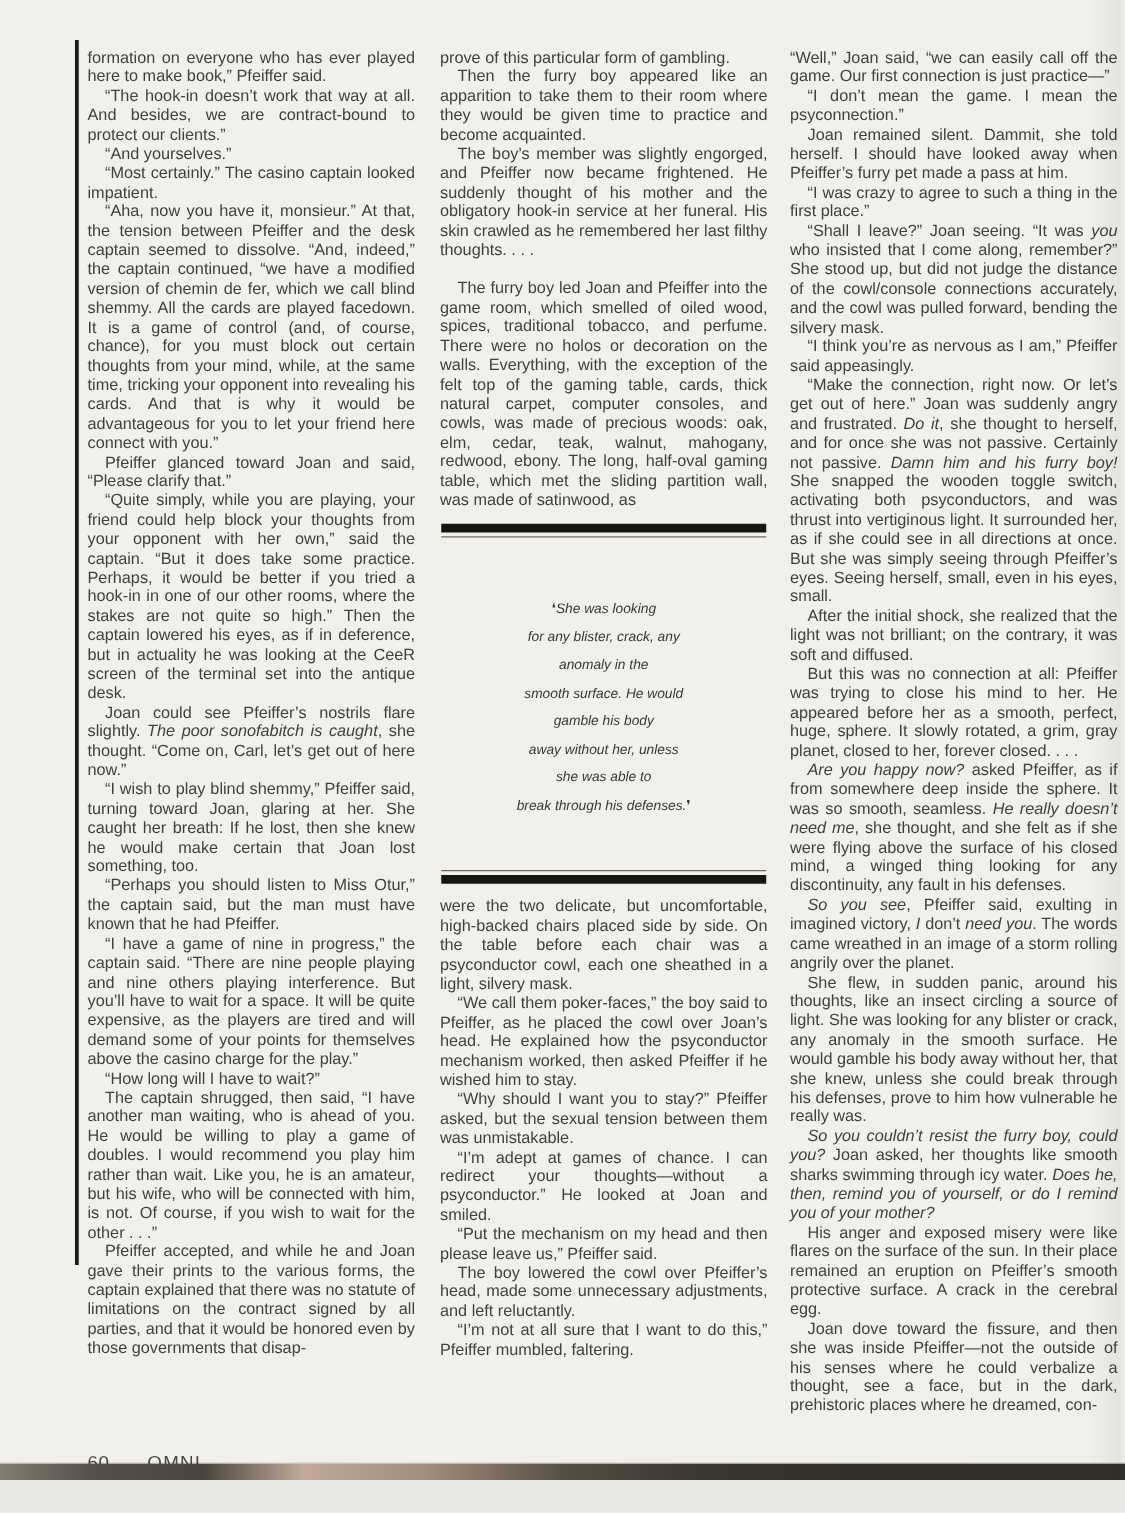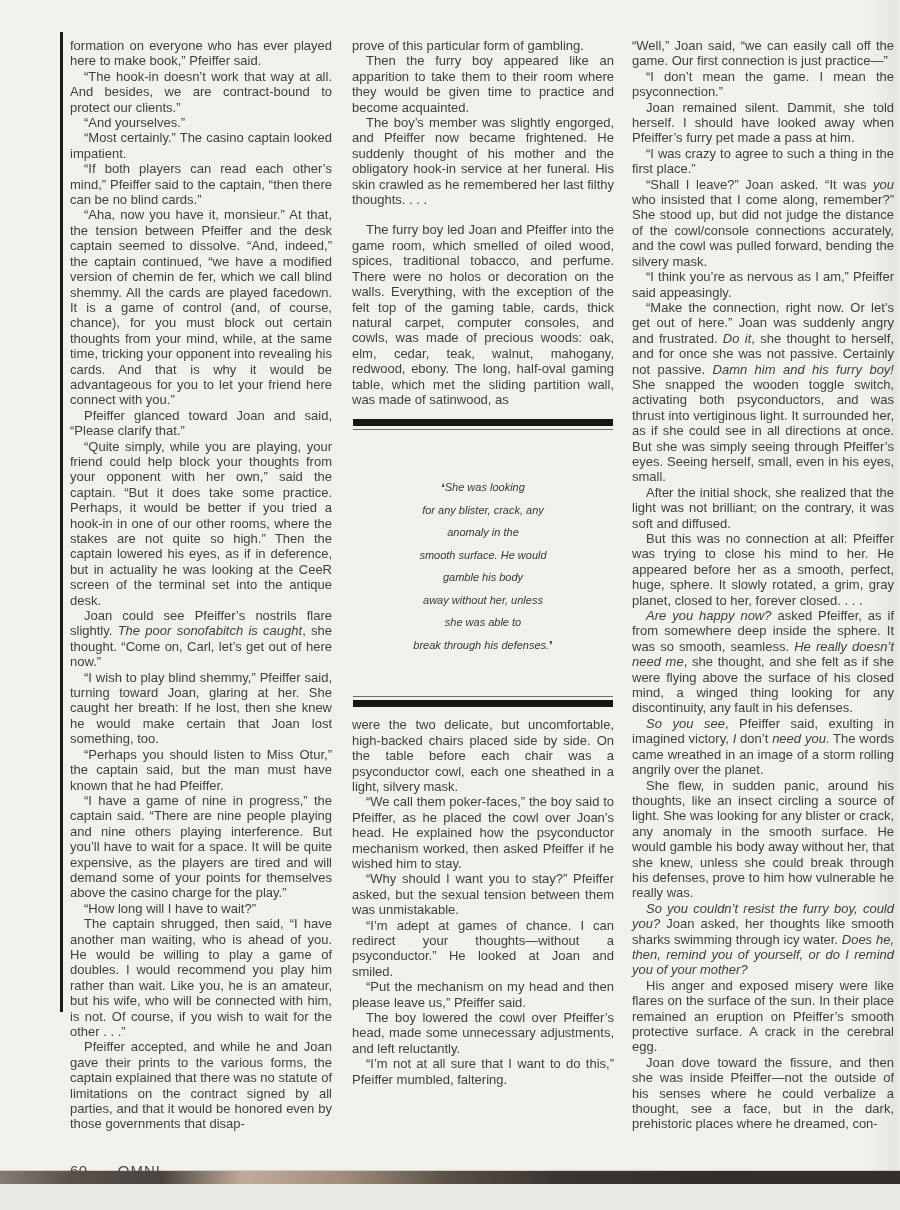--- a/index.html
+++ b/index.html
@@ -73,21 +73,20 @@
 
 <div class="page">
 
   <div class="gutter-line"></div>
 
   <div class="col col1">
       <p class="para no-indent"><span>formation on everyone who has ever played here to make book,” Pfeiffer said.</span></p>
       <p class="para"><span>“The hook-in doesn’t work that way at all. And besides, we are contract-bound to protect our clients.”</span></p>
       <p class="para"><span>“And yourselves.”</span></p>
       <p class="para"><span>“Most certainly.” The casino captain looked impatient.</span></p>
-      <p class="para"><span>“If both players can read each other’s mind,” Pfeiffer said to the captain, “then there can be no blind cards.”</span></p>
       <p class="para"><span>“Aha, now you have it, monsieur.” At that, the tension between Pfeiffer and the desk captain seemed to dissolve. “And, indeed,” the captain continued, “we have a modified version of chemin de fer, which we call blind shemmy. All the cards are played facedown. It is a game of control (and, of course, chance), for you must block out certain thoughts from your mind, while, at the same time, tricking your opponent into revealing his cards. And that is why it would be advantageous for you to let your friend here connect with you.”</span></p>
       <p class="para"><span>Pfeiffer glanced toward Joan and said, “Please clarify that.”</span></p>
       <p class="para"><span>“Quite simply, while you are playing, your friend could help block your thoughts from your opponent with her own,” said the captain. “But it does take some practice. Perhaps, it would be better if you tried a hook-in in one of our other rooms, where the stakes are not quite so high.” Then the captain lowered his eyes, as if in deference, but in actuality he was looking at the CeeR screen of the terminal set into the antique desk.</span></p>
       <p class="para"><span>Joan could see Pfeiffer’s nostrils flare slightly. </span><span class="it">The poor sonofabitch is caught</span><span>, she thought. “Come on, Carl, let’s get out of here now.”</span></p>
       <p class="para"><span>“I wish to play blind shemmy,” Pfeiffer said, turning toward Joan, glaring at her. She caught her breath: If he lost, then she knew he would make certain that Joan lost something, too.</span></p>
       <p class="para"><span>“Perhaps you should listen to Miss Otur,” the captain said, but the man must have known that he had Pfeiffer.</span></p>
       <p class="para"><span>“I have a game of nine in progress,” the captain said. “There are nine people playing and nine others playing interference. But you’ll have to wait for a space. It will be quite expensive, as the players are tired and will demand some of your points for themselves above the casino charge for the play.”</span></p>
       <p class="para"><span>“How long will I have to wait?”</span></p>
       <p class="para"><span>The captain shrugged, then said, “I have another man waiting, who is ahead of you. He would be willing to play a game of doubles. I would recommend you play him rather than wait. Like you, he is an amateur, but his wife, who will be connected with him, is not. Of course, if you wish to wait for the other . . .”</span></p>
       <p class="para"><span>Pfeiffer accepted, and while he and Joan gave their prints to the various forms, the captain explained that there was no statute of limitations on the contract signed by all parties, and that it would be honored even by those governments that disap-</span></p>
@@ -127,21 +126,21 @@
         <p class="para"><span>The boy lowered the cowl over Pfeiffer’s head, made some unnecessary adjustments, and left reluctantly.</span></p>
         <p class="para"><span>“I’m not at all sure that I want to do this,” Pfeiffer mumbled, faltering.</span></p>
       </div>
   </div>
 
   <div class="col col3">
       <p class="para no-indent"><span>“Well,” Joan said, “we can easily call off the game. Our first connection is just practice—”</span></p>
       <p class="para"><span>“I don’t mean the game. I mean the psyconnection.”</span></p>
       <p class="para"><span>Joan remained silent. Dammit, she told herself. I should have looked away when Pfeiffer’s furry pet made a pass at him.</span></p>
       <p class="para"><span>“I was crazy to agree to such a thing in the first place.”</span></p>
-      <p class="para"><span>“Shall I leave?” Joan asked. “It was </span><span class="it">you</span><span> who insisted that I come along, remember?” She stood up, but did not judge the distance of the cowl/console connections accurately, and the cowl was pulled forward, bending the silvery mask.</span></p>
+      <p class="para"><span>“Shall I leave?” Joan seeing. “It was </span><span class="it">you</span><span> who insisted that I come along, remember?” She stood up, but did not judge the distance of the cowl/console connections accurately, and the cowl was pulled forward, bending the silvery mask.</span></p>
       <p class="para"><span>“I think you’re as nervous as I am,” Pfeiffer said appeasingly.</span></p>
       <p class="para"><span>“Make the connection, right now. Or let’s get out of here.” Joan was suddenly angry and frustrated. </span><span class="it">Do it</span><span>, she thought to herself, and for once she was not passive. Certainly not passive. </span><span class="it">Damn him and his furry boy!</span><span> She snapped the wooden toggle switch, activating both psyconductors, and was thrust into vertiginous light. It surrounded her, as if she could see in all directions at once. But she was simply seeing through Pfeiffer’s eyes. Seeing herself, small, even in his eyes, small.</span></p>
       <p class="para"><span>After the initial shock, she realized that the light was not brilliant; on the contrary, it was soft and diffused.</span></p>
       <p class="para"><span>But this was no connection at all: Pfeiffer was trying to close his mind to her. He appeared before her as a smooth, perfect, huge, sphere. It slowly rotated, a grim, gray planet, closed to her, forever closed. . . .</span></p>
       <p class="para"><span class="it">Are you happy now?</span><span> asked Pfeiffer, as if from somewhere deep inside the sphere. It was so smooth, seamless. </span><span class="it">He really doesn’t need me</span><span>, she thought, and she felt as if she were flying above the surface of his closed mind, a winged thing looking for any discontinuity, any fault in his defenses.</span></p>
       <p class="para"><span class="it">So you see</span><span>, Pfeiffer said, exulting in imagined victory, </span><span class="it">I</span><span> don’t </span><span class="it">need you</span><span>. The words came wreathed in an image of a storm rolling angrily over the planet.</span></p>
       <p class="para"><span>She flew, in sudden panic, around his thoughts, like an insect circling a source of light. She was looking for any blister or crack, any anomaly in the smooth surface. He would gamble his body away without her, that she knew, unless she could break through his defenses, prove to him how vulnerable he really was.</span></p>
       <p class="para"><span class="it">So you couldn’t resist the furry boy, could you?</span><span> Joan asked, her thoughts like smooth sharks swimming through icy water. </span><span class="it">Does he, then, remind you of yourself, or do I remind you of your mother?</span></p>
       <p class="para"><span>His anger and exposed misery were like flares on the surface of the sun. In their place remained an eruption on Pfeiffer’s smooth protective surface. A crack in the cerebral egg.</span></p>
       <p class="para"><span>Joan dove toward the fissure, and then she was inside Pfeiffer—not the outside of his senses where he could verbalize a thought, see a face, but in the dark, prehistoric places where he dreamed, con-</span></p>

